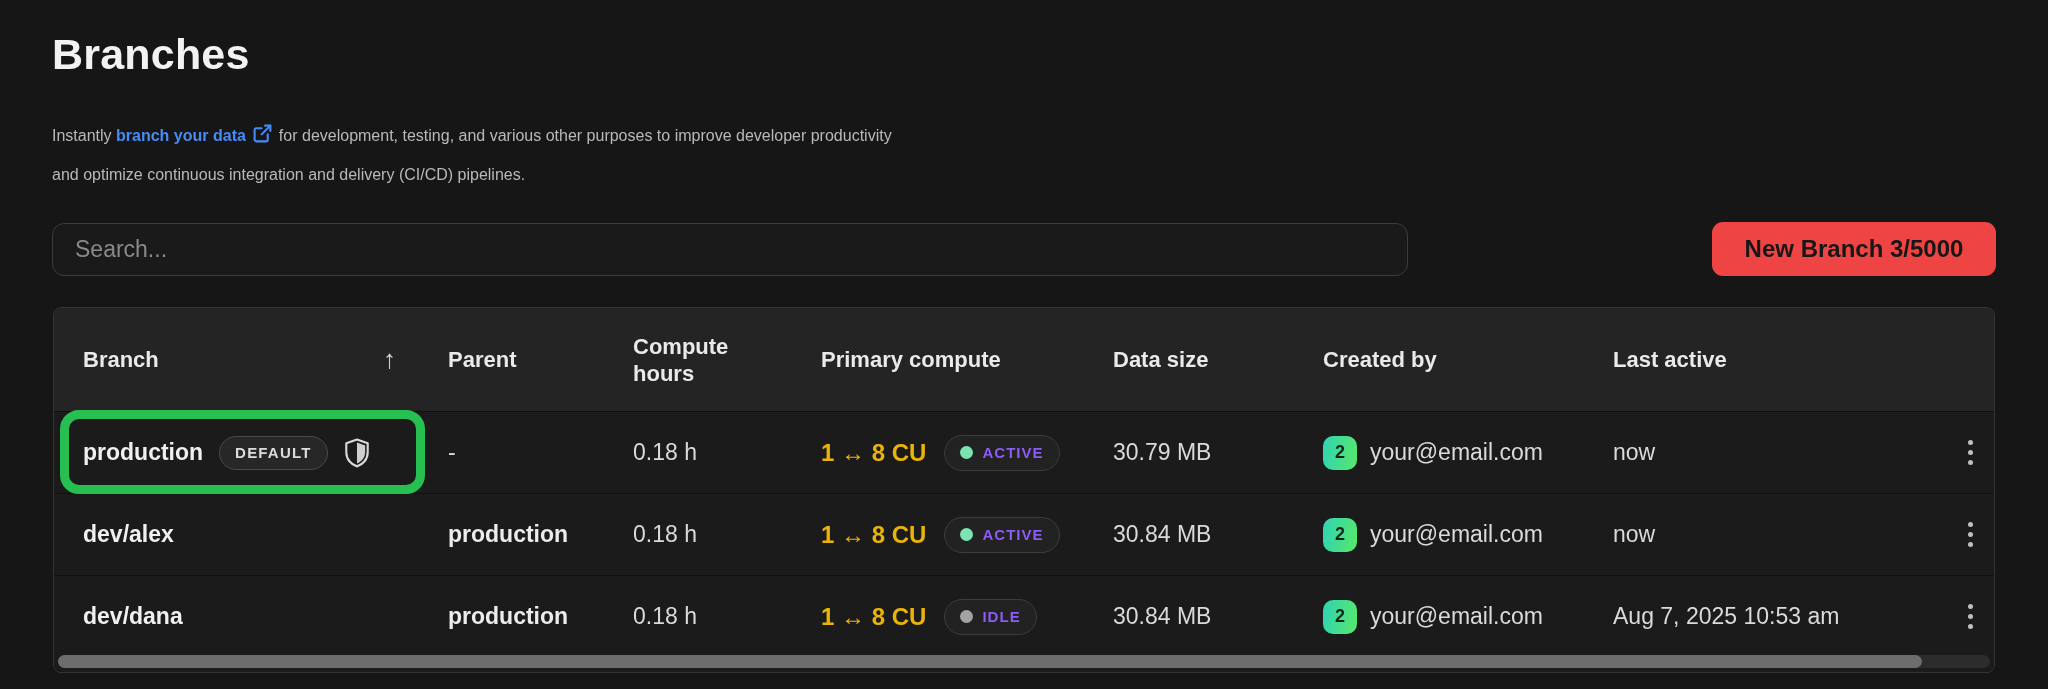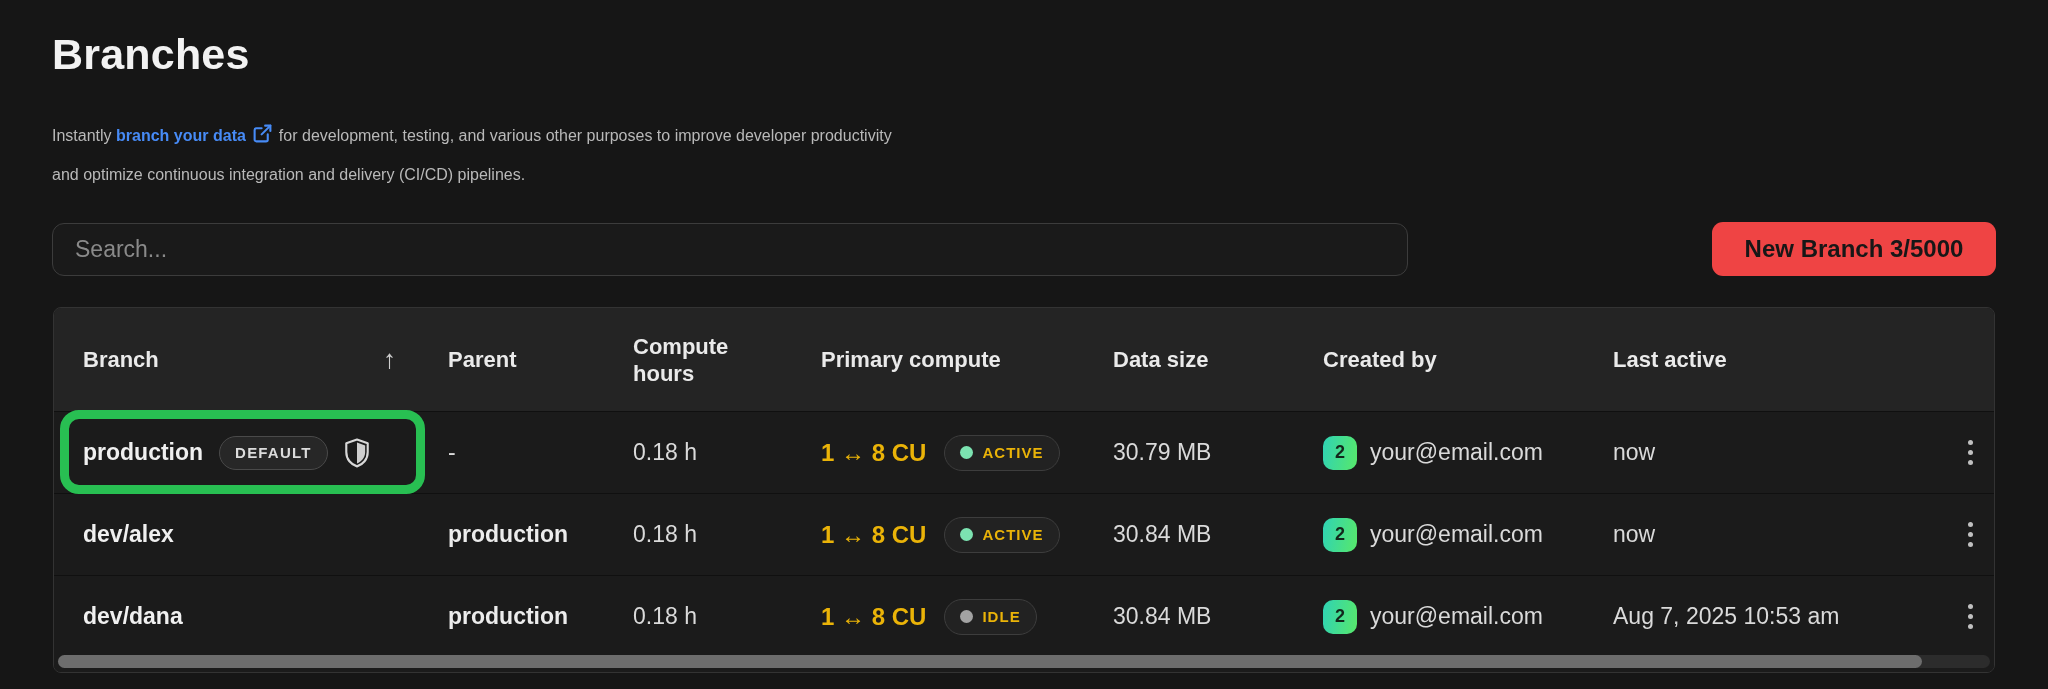--- a/index.html
+++ b/index.html
@@ -70,21 +70,21 @@
   .default-badge {
     display:inline-flex; align-items:center; height:34px; padding:7px 15px;
     border:1.5px solid #4a4a4a; border-radius:17px; background:#272727;
     font-size:15px; font-weight:600; letter-spacing:.08em; color:#dcdcdc;
   }
   .cell-primary { display:flex; align-items:center; gap:18px; }
   .cu-range { color:#eab308; font-weight:700; font-size:24px; white-space:nowrap; }
   .status-badge {
     display:inline-flex; align-items:center; gap:9px; height:36px; padding:0 15px;
     border:1.5px solid #3d3d3d; border-radius:18px; background:rgba(255,255,255,.03);
-    font-size:15px; font-weight:700; letter-spacing:.07em; color:#eab308;
+    font-size:15px; font-weight:700; letter-spacing:.07em; color:#8b5cf6;
   }
   .status-badge .dot { width:13px; height:13px; border-radius:50%; background:#7ce3b1; }
   .status-badge[data-status="IDLE"] .dot { background:#a3a3a3; }
   .cell-created { display:flex; align-items:center; gap:13px; }
   .avatar {
     width:34px; height:34px; border-radius:10px;
     background:linear-gradient(100deg,#2fd3b5,#58e86a);
     display:flex; align-items:center; justify-content:center;
     font-size:18px; font-weight:700; color:#13271b;
   }

